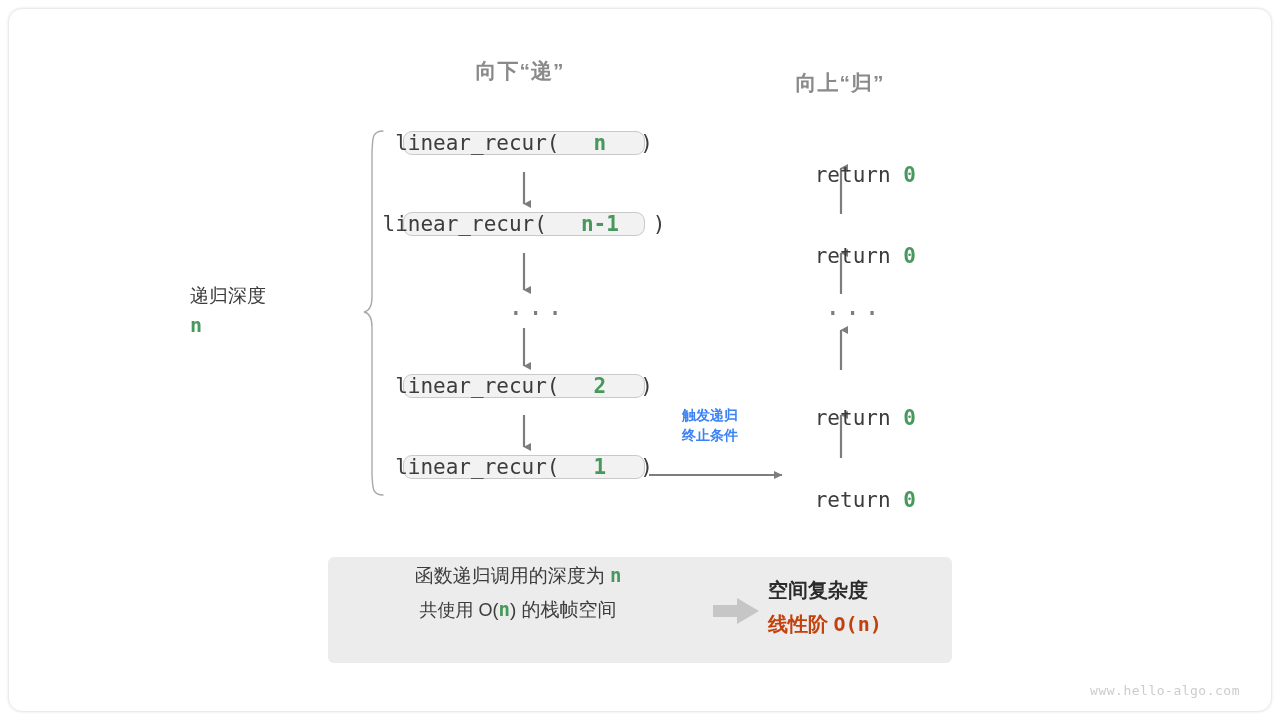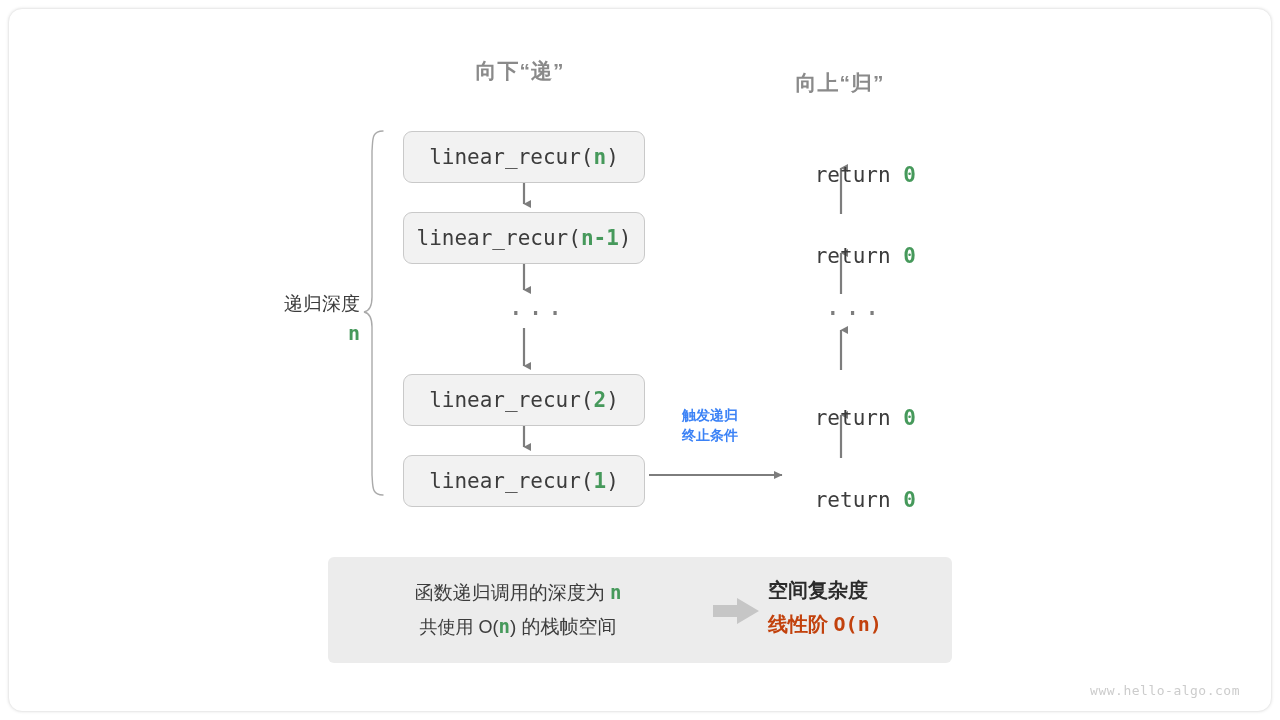--- a/index.html
+++ b/index.html
@@ -42,32 +42,33 @@
     white-space: nowrap;
     text-align: center;
   }
   #heading-down { left: 420px; top: 57px; width: 200px; }
   #heading-up   { left: 740px; top: 57px; width: 200px; margin-top: 12px; }
 
   
   .call-box {
     position: absolute;
     width: 242px;
-    height: 52px;
+    height: 24px;
     left: 403px;
     background: #f2f2f2;
     border: 1px solid #c9c9c9;
     border-radius: 9px;
     display: flex;
     align-items: center;
     justify-content: center;
     font-family: "DejaVu Sans Mono", "Liberation Mono", monospace;
     font-size: 21px;
     color: #3c3c3c;
     white-space: pre;
+    gap: 34px;
   }
   .call-box .arg { color: #46995b; font-weight: bold; }
 
   #box-0 { top: 131px; }
   #box-1 { top: 212px; }
   #box-2 { top: 374px; }
   #box-3 { top: 455px; }
 
   
   .ellipsis {
@@ -98,26 +99,25 @@
   #ret-1 { top: 220px; }
   #ret-2 { top: 382px; }
   #ret-3 { top: 464px; }
 
   
   #depth-label {
     position: absolute;
     left: 190px;
     top: 281px;
     width: 170px;
-    text-align: right;
+    text-align: left;
     font-size: 19px;
     color: #3c3c3c;
     line-height: 1.55;
     white-space: nowrap;
-    margin-top: 8px;
   }
   #depth-label .depth-n {
     display: block;
     font-family: "DejaVu Sans Mono", "Liberation Mono", monospace;
     font-size: 20px;
     font-weight: bold;
     color: #46995b;
   }
 
   
@@ -140,21 +140,21 @@
     left: 328px;
     top: 557px;
     width: 624px;
     height: 106px;
     background: #ececec;
     border-radius: 6px;
   }
   #summary-left {
     position: absolute;
     left: 20px;
-    top: 19px;
+    top: 2px;
     width: 340px;
     text-align: center;
     font-size: 19px;
     color: #3c3c3c;
     line-height: 1.78;
     white-space: nowrap;
   }
   #summary-left .mono { font-family: Liberation Sans, sans-serif; font-size: 18px; }
   #summary-left .gn { color: #46995b; font-weight: bold; font-family: "DejaVu Sans Mono", "Liberation Mono", monospace; }
 

